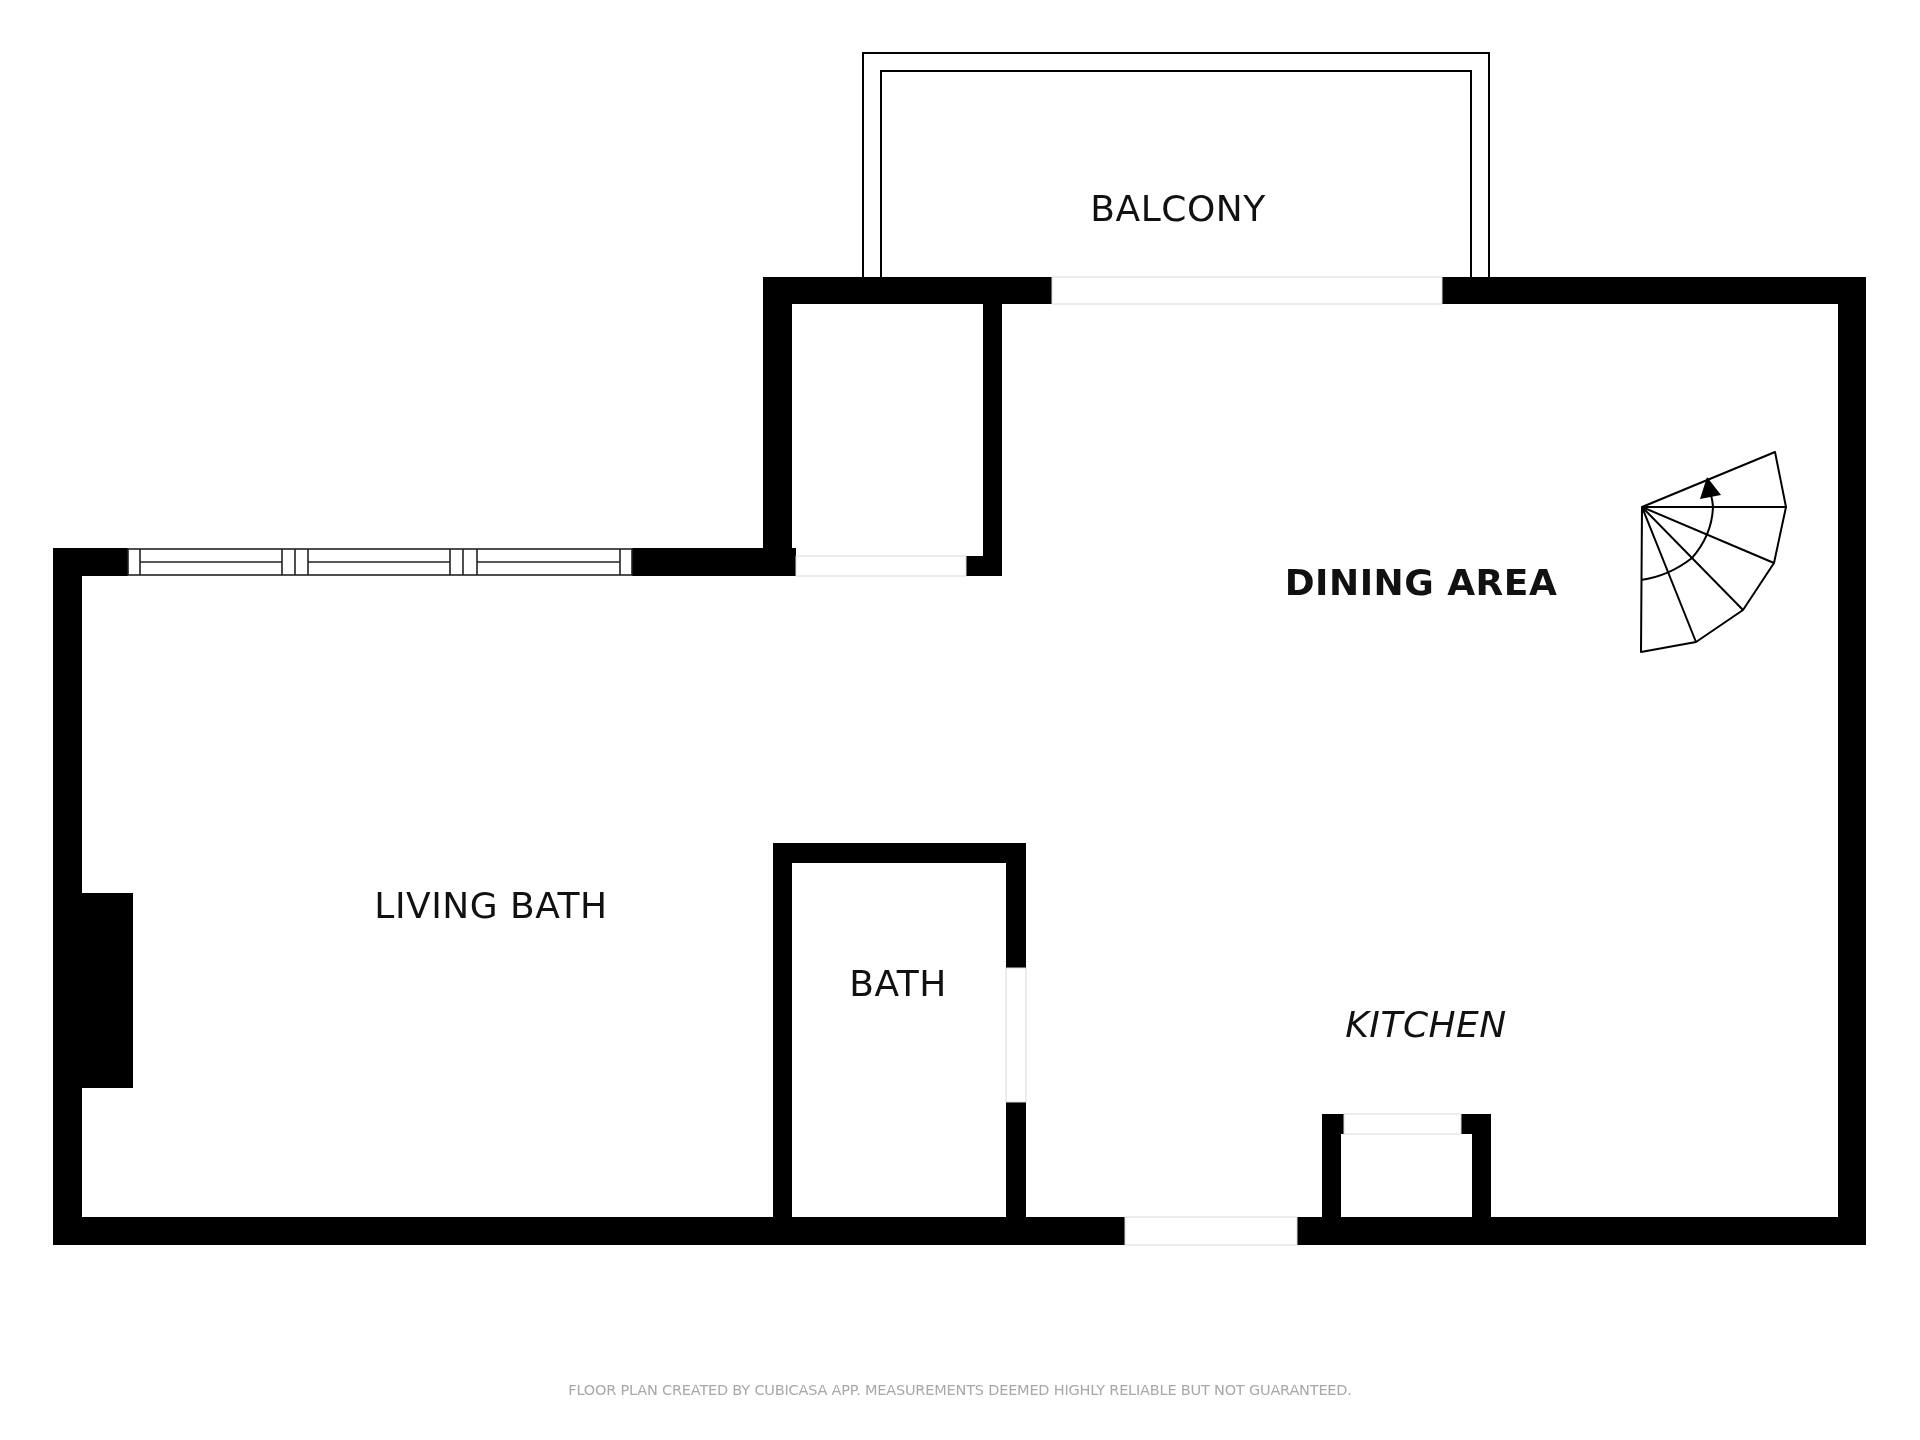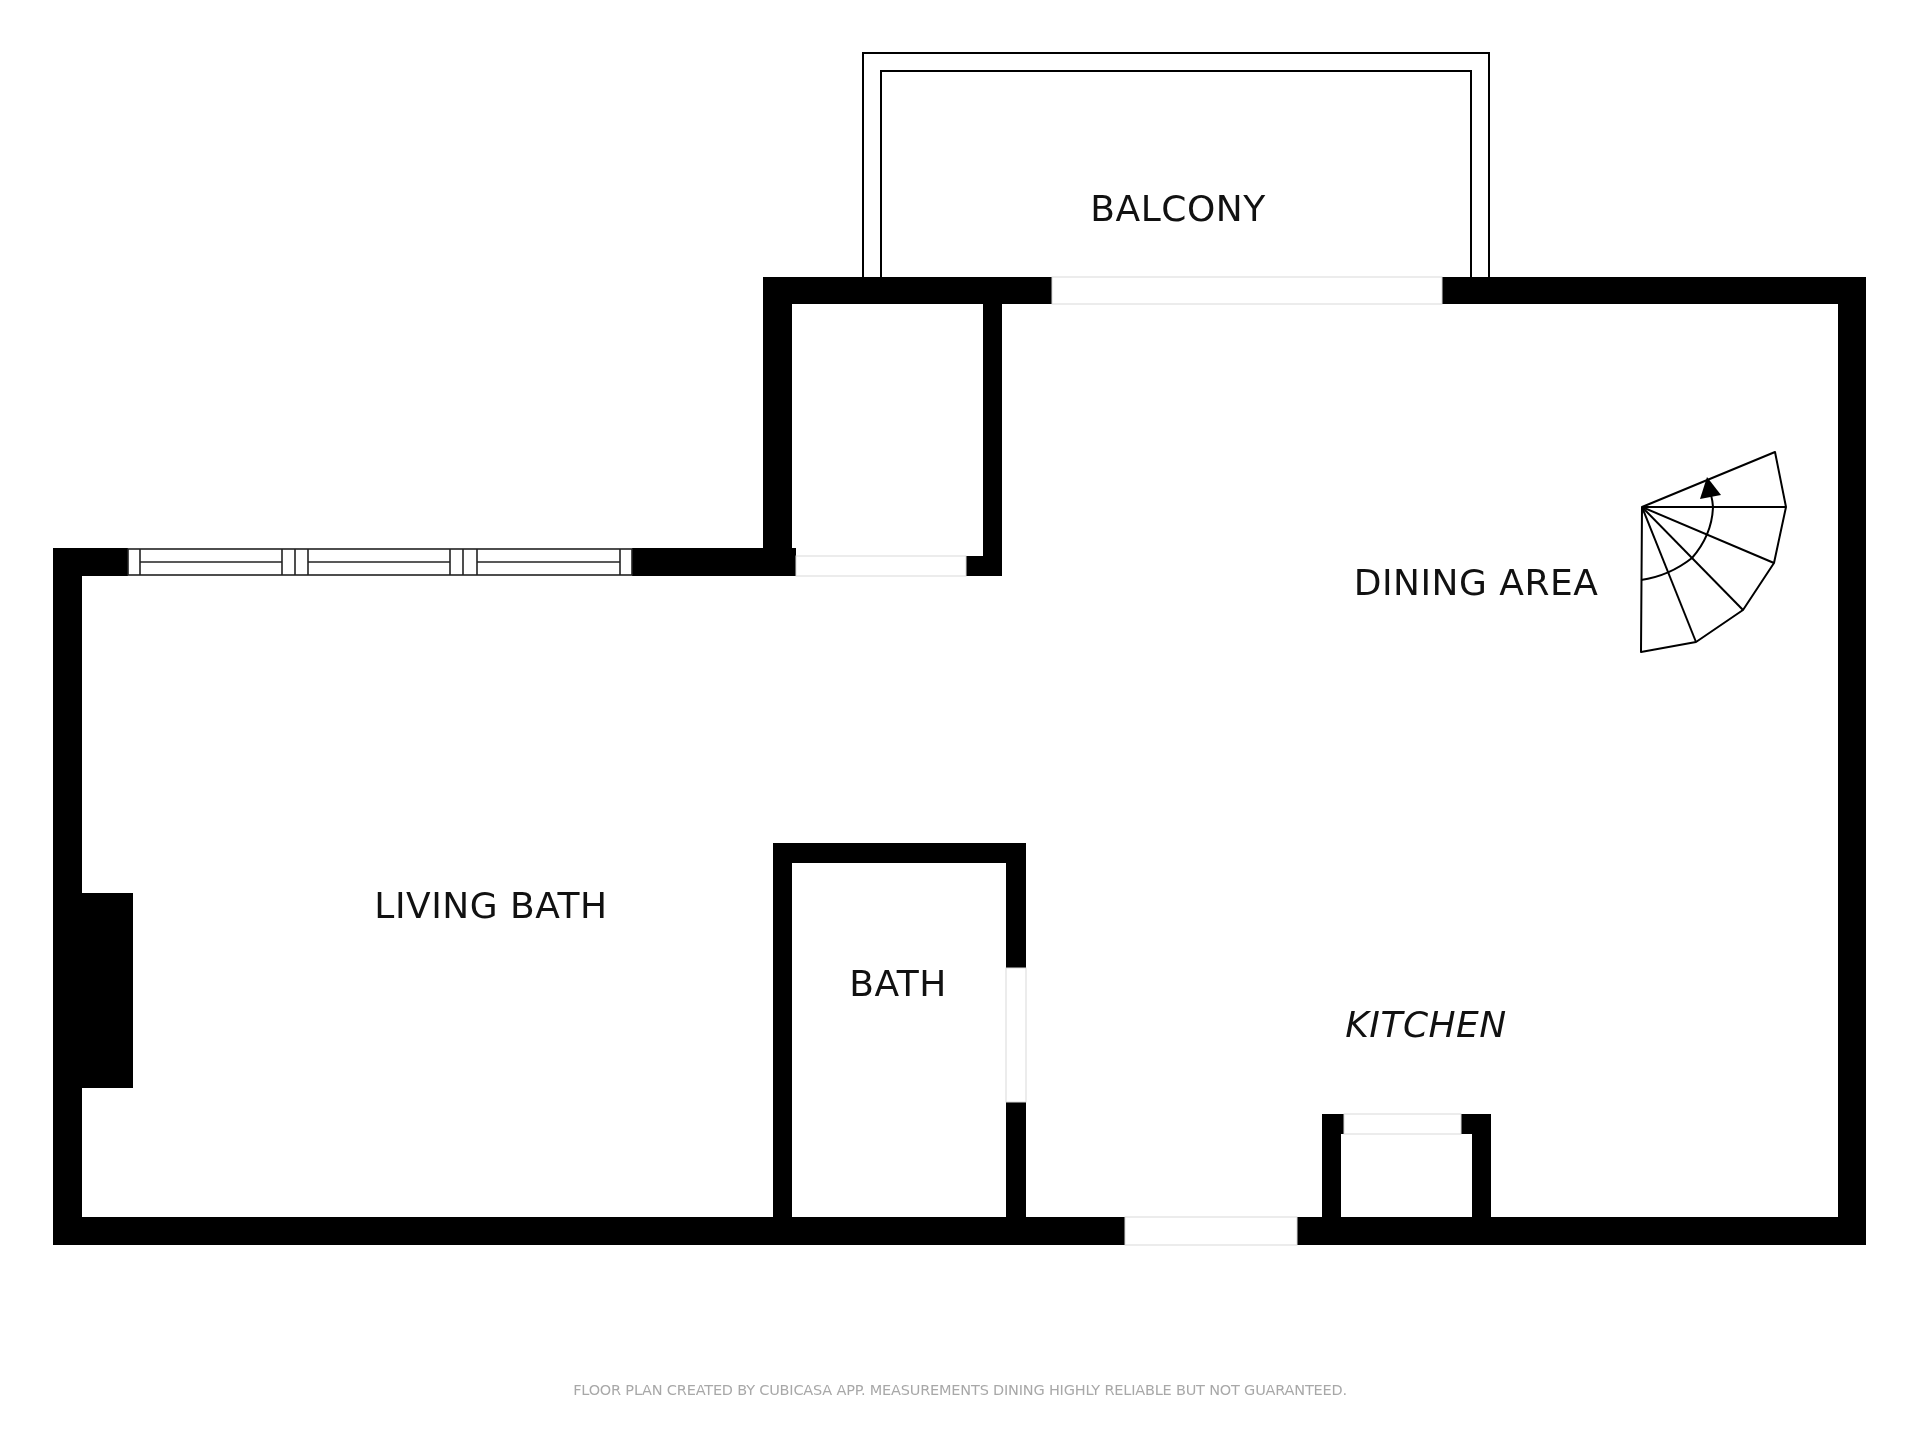--- a/index.html
+++ b/index.html
@@ -97,18 +97,18 @@
     <line class="stair" x1="1642" y1="507" x2="1786" y2="507"></line>
     <line class="stair" x1="1642" y1="507" x2="1774" y2="563"></line>
     <line class="stair" x1="1642" y1="507" x2="1743" y2="610"></line>
     <line class="stair" x1="1642" y1="507" x2="1696" y2="642"></line>
     <path class="stair" d="M1641,580 Q1669,576 1692,558 Q1712,535 1713,507 Q1712,494 1708,488"></path>
     <polygon class="arrow-head" points="1707,477 1700,499 1721,495"></polygon>
   </g>
 </svg>
 
 <div class="room-label" style="left:1178px; top:191px;">BALCONY</div>
-<div class="room-label" style="left:1476px; top:565px;">DINING AREA</div>
+<div class="room-label" style="left:1421px; top:565px;font-weight:bold;">DINING AREA</div>
 <div class="room-label" style="left:491px; top:888px;">LIVING BATH</div>
 <div class="room-label" style="left:898px; top:966px;">BATH</div>
 <div class="room-label" style="left:1426px; top:1007px;font-style:italic;">KITCHEN</div>
 
-<div class="footer">FLOOR PLAN CREATED BY CUBICASA APP. MEASUREMENTS DINING HIGHLY RELIABLE BUT NOT GUARANTEED.</div>
+<div class="footer">FLOOR PLAN CREATED BY CUBICASA APP. MEASUREMENTS DEEMED HIGHLY RELIABLE BUT NOT GUARANTEED.</div>
 
 </body></html>

